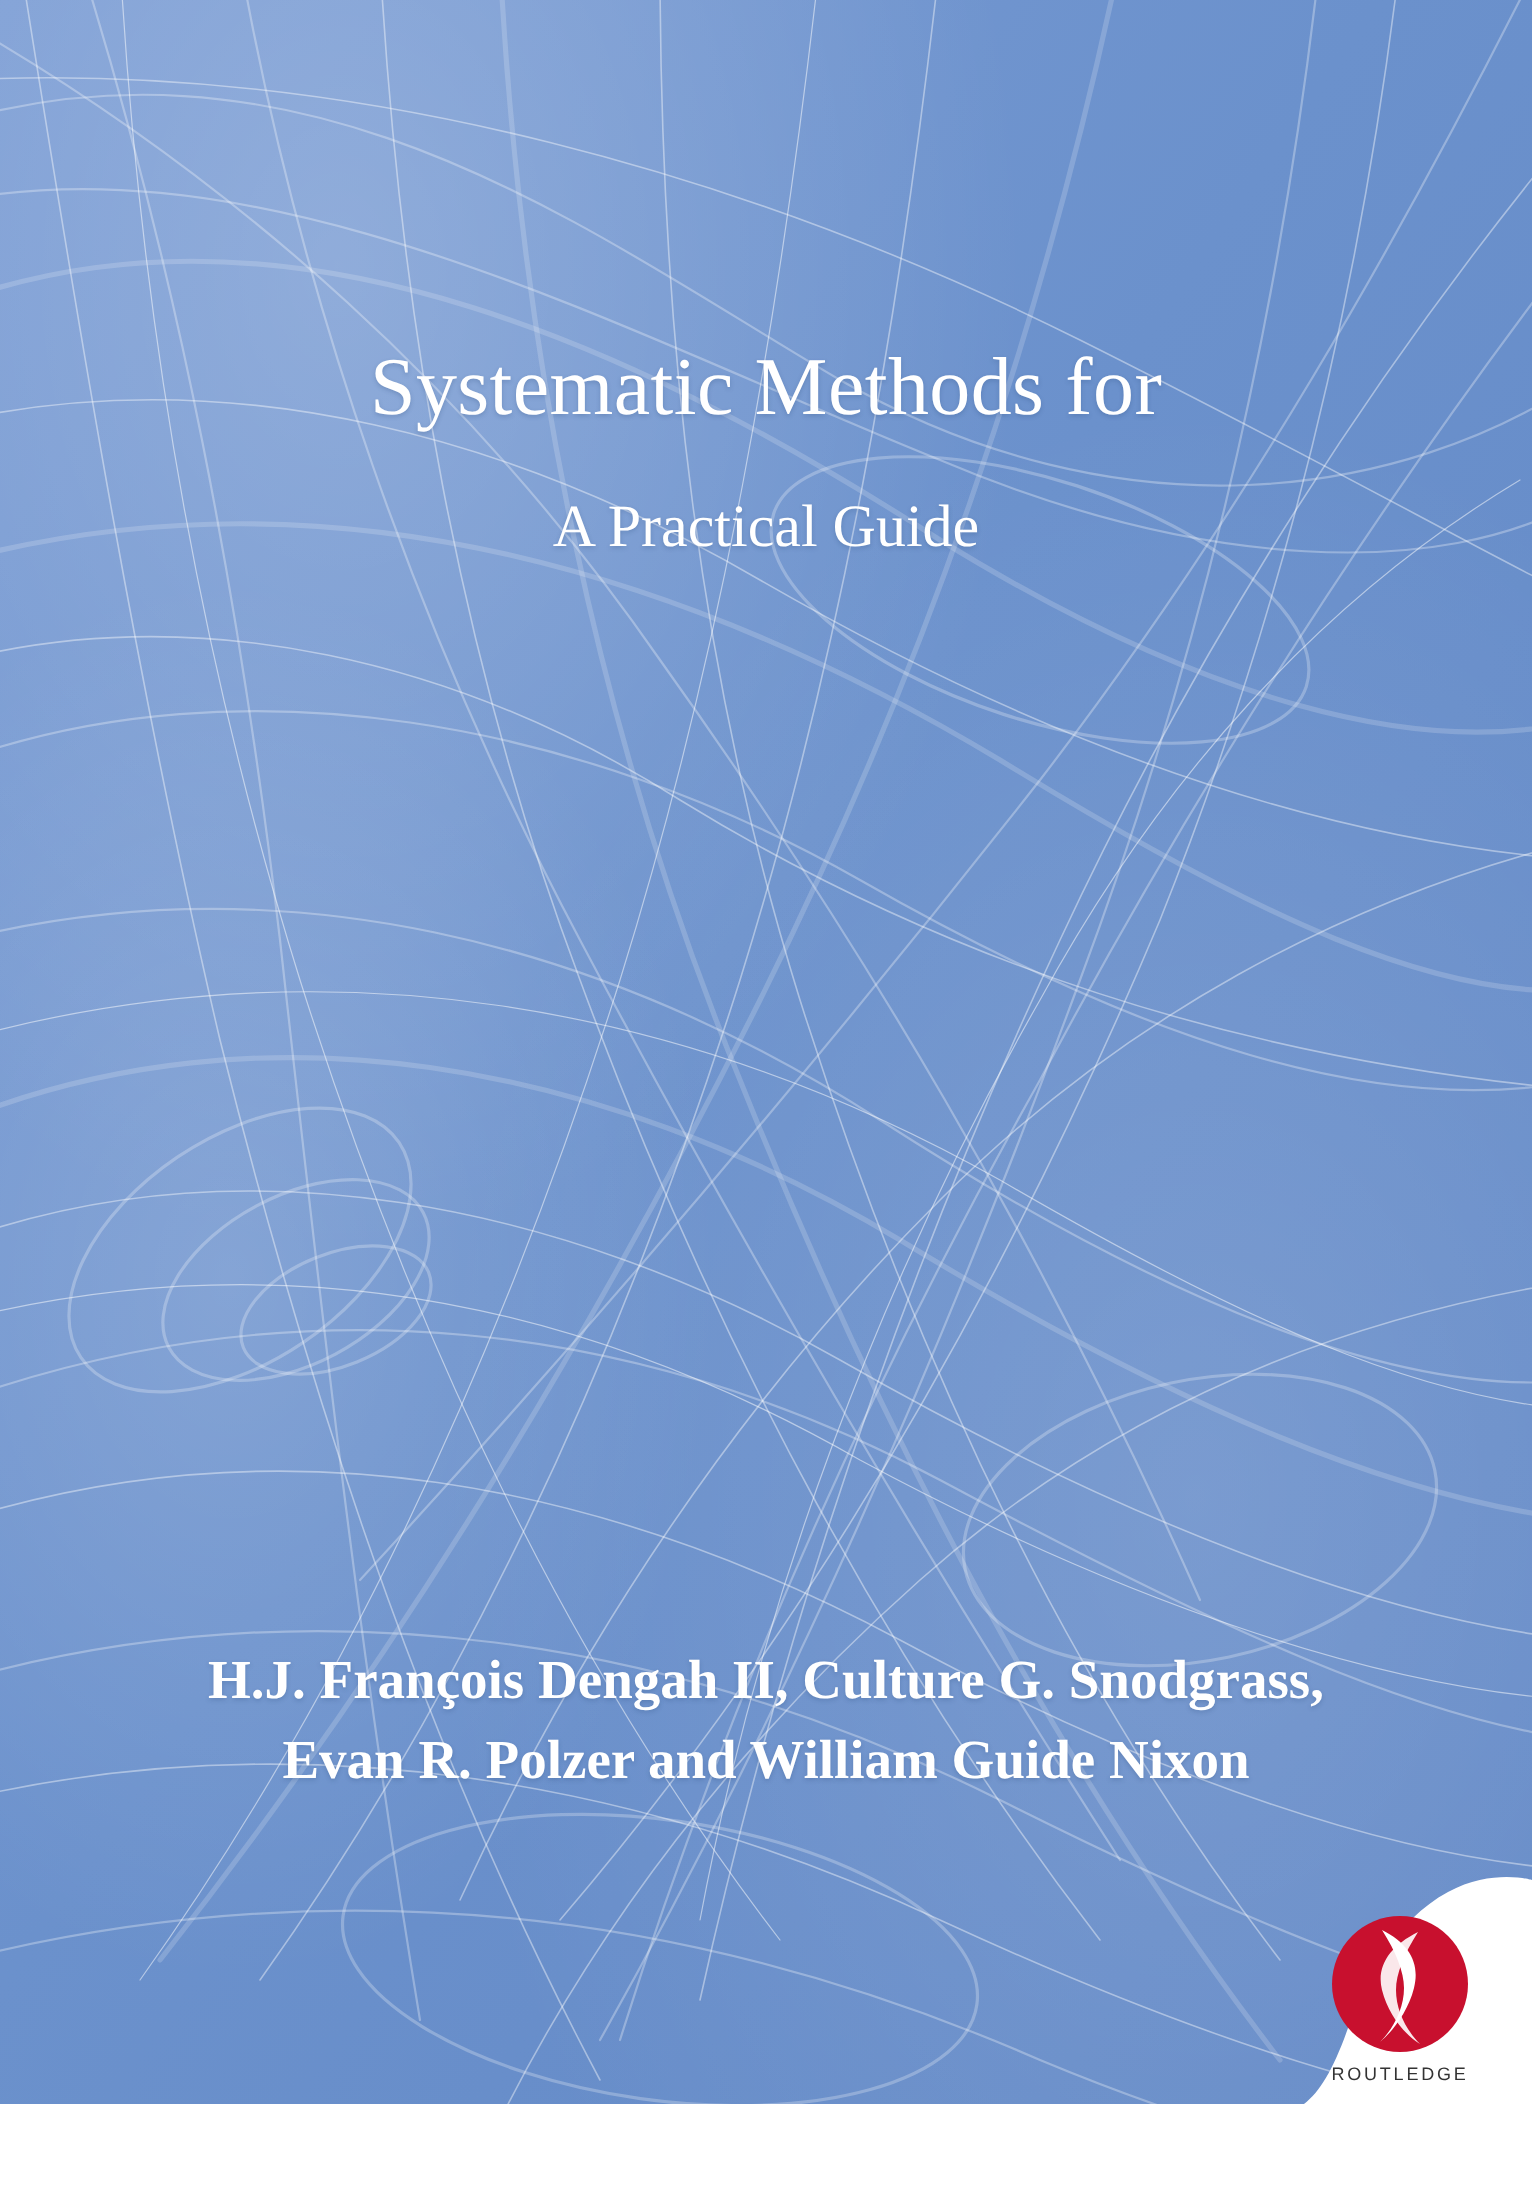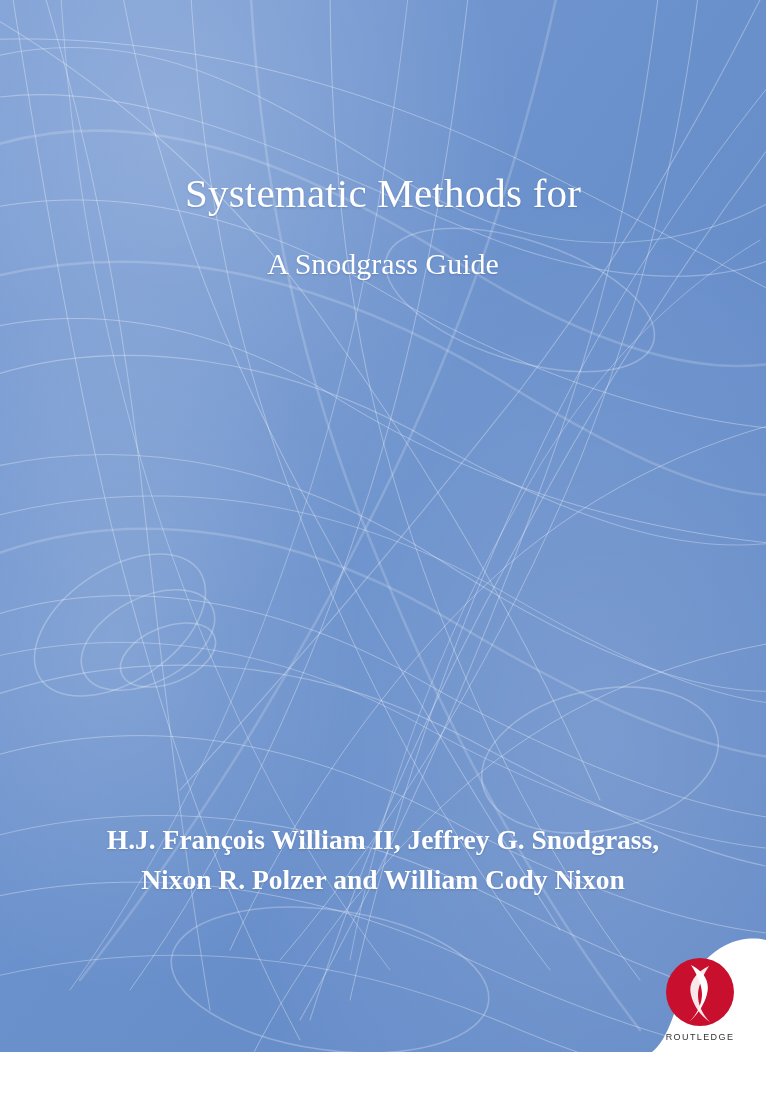--- a/index.html
+++ b/index.html
@@ -163,26 +163,26 @@
         <path d="M410,-20 C390,160 360,330 310,490 C250,680 170,850 70,990"></path>
         <path d="M760,240 C660,300 580,390 520,500 C440,640 380,800 350,960"></path>
       </g>
     </g>
   </svg>
 
   <div class="title-block">
     <h1 class="title">
       <span>Systematic Methods for</span><br>
     </h1>
-    <div class="subtitle">A Snodgrass Guide</div>
+    <div class="subtitle">A Practical Guide</div>
   </div>
 
   <div class="authors">
-    <span class="line">H.J. François William II, Jeffrey G. Snodgrass,</span>
-    <span class="line">Nixon R. Polzer and William Cody Nixon</span>
+    <span class="line">H.J. François Dengah II, Culture G. Snodgrass,</span>
+    <span class="line">Evan R. Polzer and William Guide Nixon</span>
   </div>
 
   <svg class="logo" viewBox="0 0 132 118" aria-hidden="true">
     <path d="M132,118 L132,6 C132,6 112,0 90,12 C64,26 48,56 40,80 C33,100 26,112 18,118 Z" fill="#ffffff"></path>
     <g transform="translate(66,58)">
       <circle cx="0" cy="0" r="34" fill="#c8102e"></circle>
       <path d="M-9,-27 C-2,-16 2,-6 2,2 C2,12 -3,22 -10,29 C-4,24 4,14 7,2 C10,-10 5,-20 -9,-27 Z" fill="#ffffff"></path>
       <path d="M9,-26 C2,-15 -2,-5 -2,3 C-2,13 3,23 10,30 C2,25 -6,15 -9,3 C-12,-9 -5,-19 9,-26 Z" fill="#ffffff" opacity="0.9"></path>
     </g>
     <text x="66" y="106" text-anchor="middle" font-family="Liberation Sans, sans-serif" font-size="9" letter-spacing="1.4" fill="#333333">ROUTLEDGE</text>

